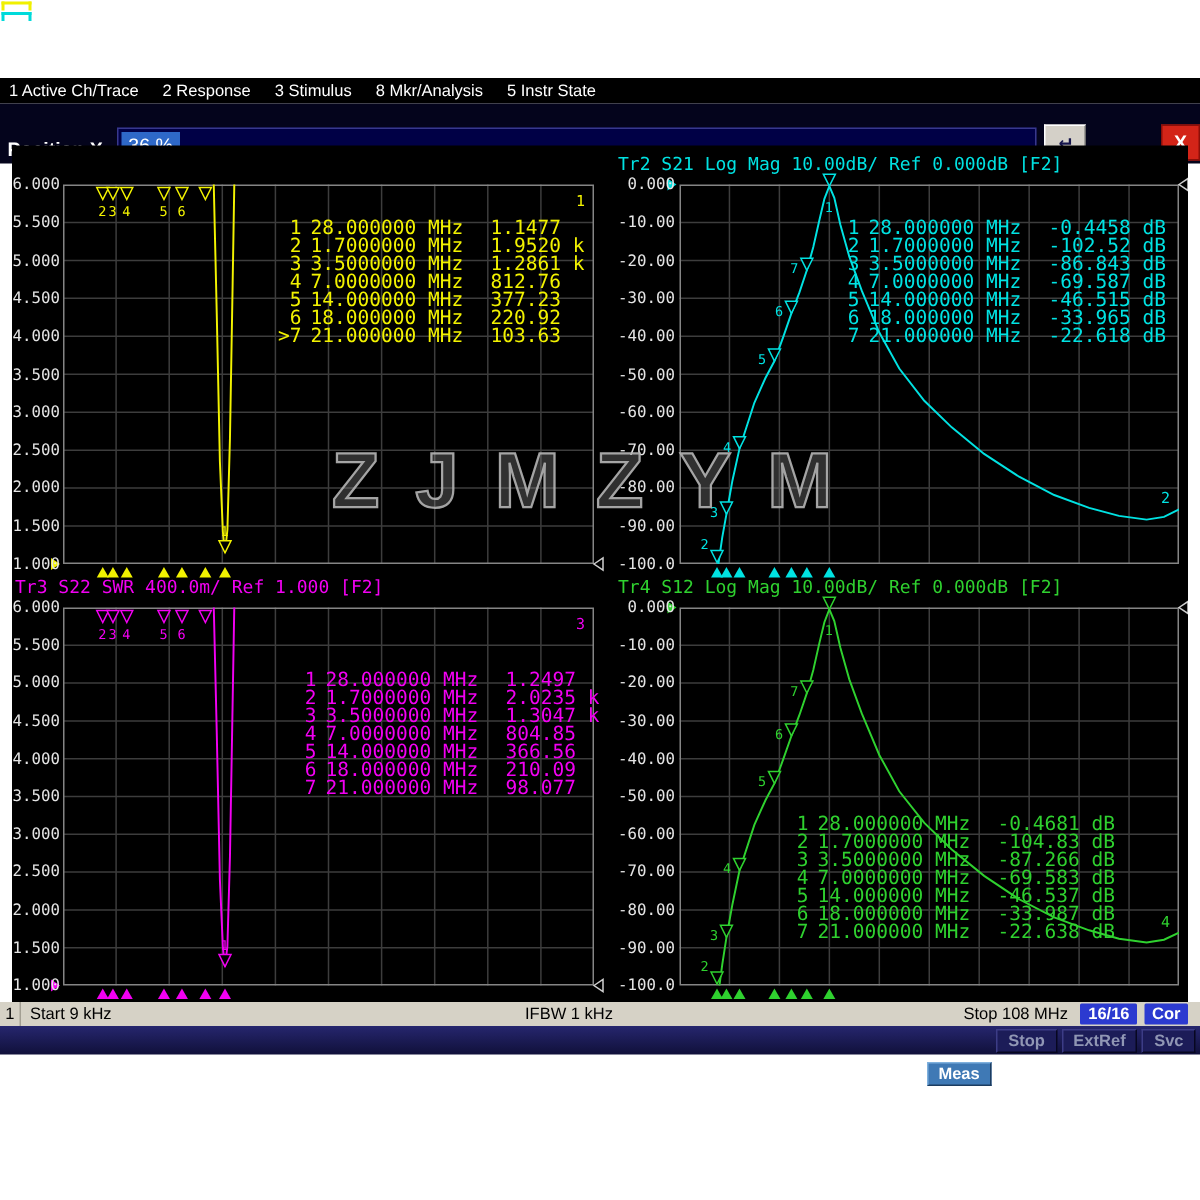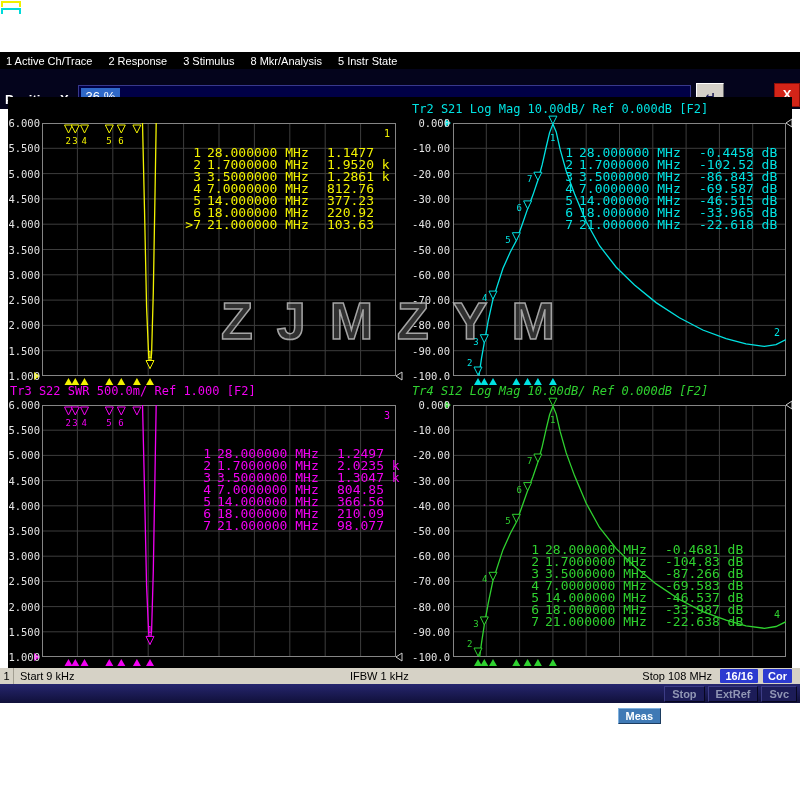--- a/index.html
+++ b/index.html
@@ -324,22 +324,22 @@
         <text x="508.6" y="395.6" fill="#2fd12f" font-size="9px" font-family="DejaVu Sans Mono, monospace">6</text>
         <path d="M 519.6 562 L 515.6 569 L 523.6 569 Z" fill="#2fd12f"></path>
       </g>
       <g>
         <path d="M 529.9 365.0 L 525.9 357.0 L 533.9 357.0 Z" fill="#000" stroke="#2fd12f"></path>
         <text x="518.9" y="367.0" fill="#2fd12f" font-size="9px" font-family="DejaVu Sans Mono, monospace">7</text>
         <path d="M 529.9 562 L 525.9 569 L 533.9 569 Z" fill="#2fd12f"></path>
       </g>
     </svg>
   <div class="title" id="title1" style="left: 404px; top: 5px; color: rgb(0, 226, 226);"><span>Tr2 S21 Log Mag 10.00dB/ Ref 0.000dB [F2]</span></div>
-  <div class="title" id="title2" style="left: 2px; top: 287px; color: rgb(242, 0, 242);"><span>Tr3 S22 SWR 500.0m/ Ref 1.000 [F2]</span></div>
-  <div class="title" id="title3" style="left: 404px; top: 287px; color: rgb(47, 209, 47); font-style: italic;"><span>Tr4 S12 Log Mag 10.00dB/ Ref 0.000dB [F2]</span></div>
+  <div class="title" id="title2" style="left: 2px; top: 287px; color: rgb(242, 0, 242);"><span>Tr3 S22 SWR 400.0m/ Ref 1.000 [F2]</span></div>
+  <div class="title" id="title3" style="left: 404px; top: 287px; color: rgb(47, 209, 47);"><span>Tr4 S12 Log Mag 10.00dB/ Ref 0.000dB [F2]</span></div>
   <div id="watermark">ZJMZYM</div>
 <div class="ytick" style="left: -1px; width: 33px; top: 20px;">6.000</div>
     <div class="ytick" style="left: -1px; width: 33px; top: 45.3px;">5.500</div>
     <div class="ytick" style="left: -1px; width: 33px; top: 70.6px;">5.000</div>
     <div class="ytick" style="left: -1px; width: 33px; top: 95.9px;">4.500</div>
     <div class="ytick" style="left: -1px; width: 33px; top: 121.2px;">4.000</div>
     <div class="ytick" style="left: -1px; width: 33px; top: 146.5px;">3.500</div>
     <div class="ytick" style="left: -1px; width: 33px; top: 171.8px;">3.000</div>
     <div class="ytick" style="left: -1px; width: 33px; top: 197.1px;">2.500</div>
     <div class="ytick" style="left: -1px; width: 33px; top: 222.4px;">2.000</div>

